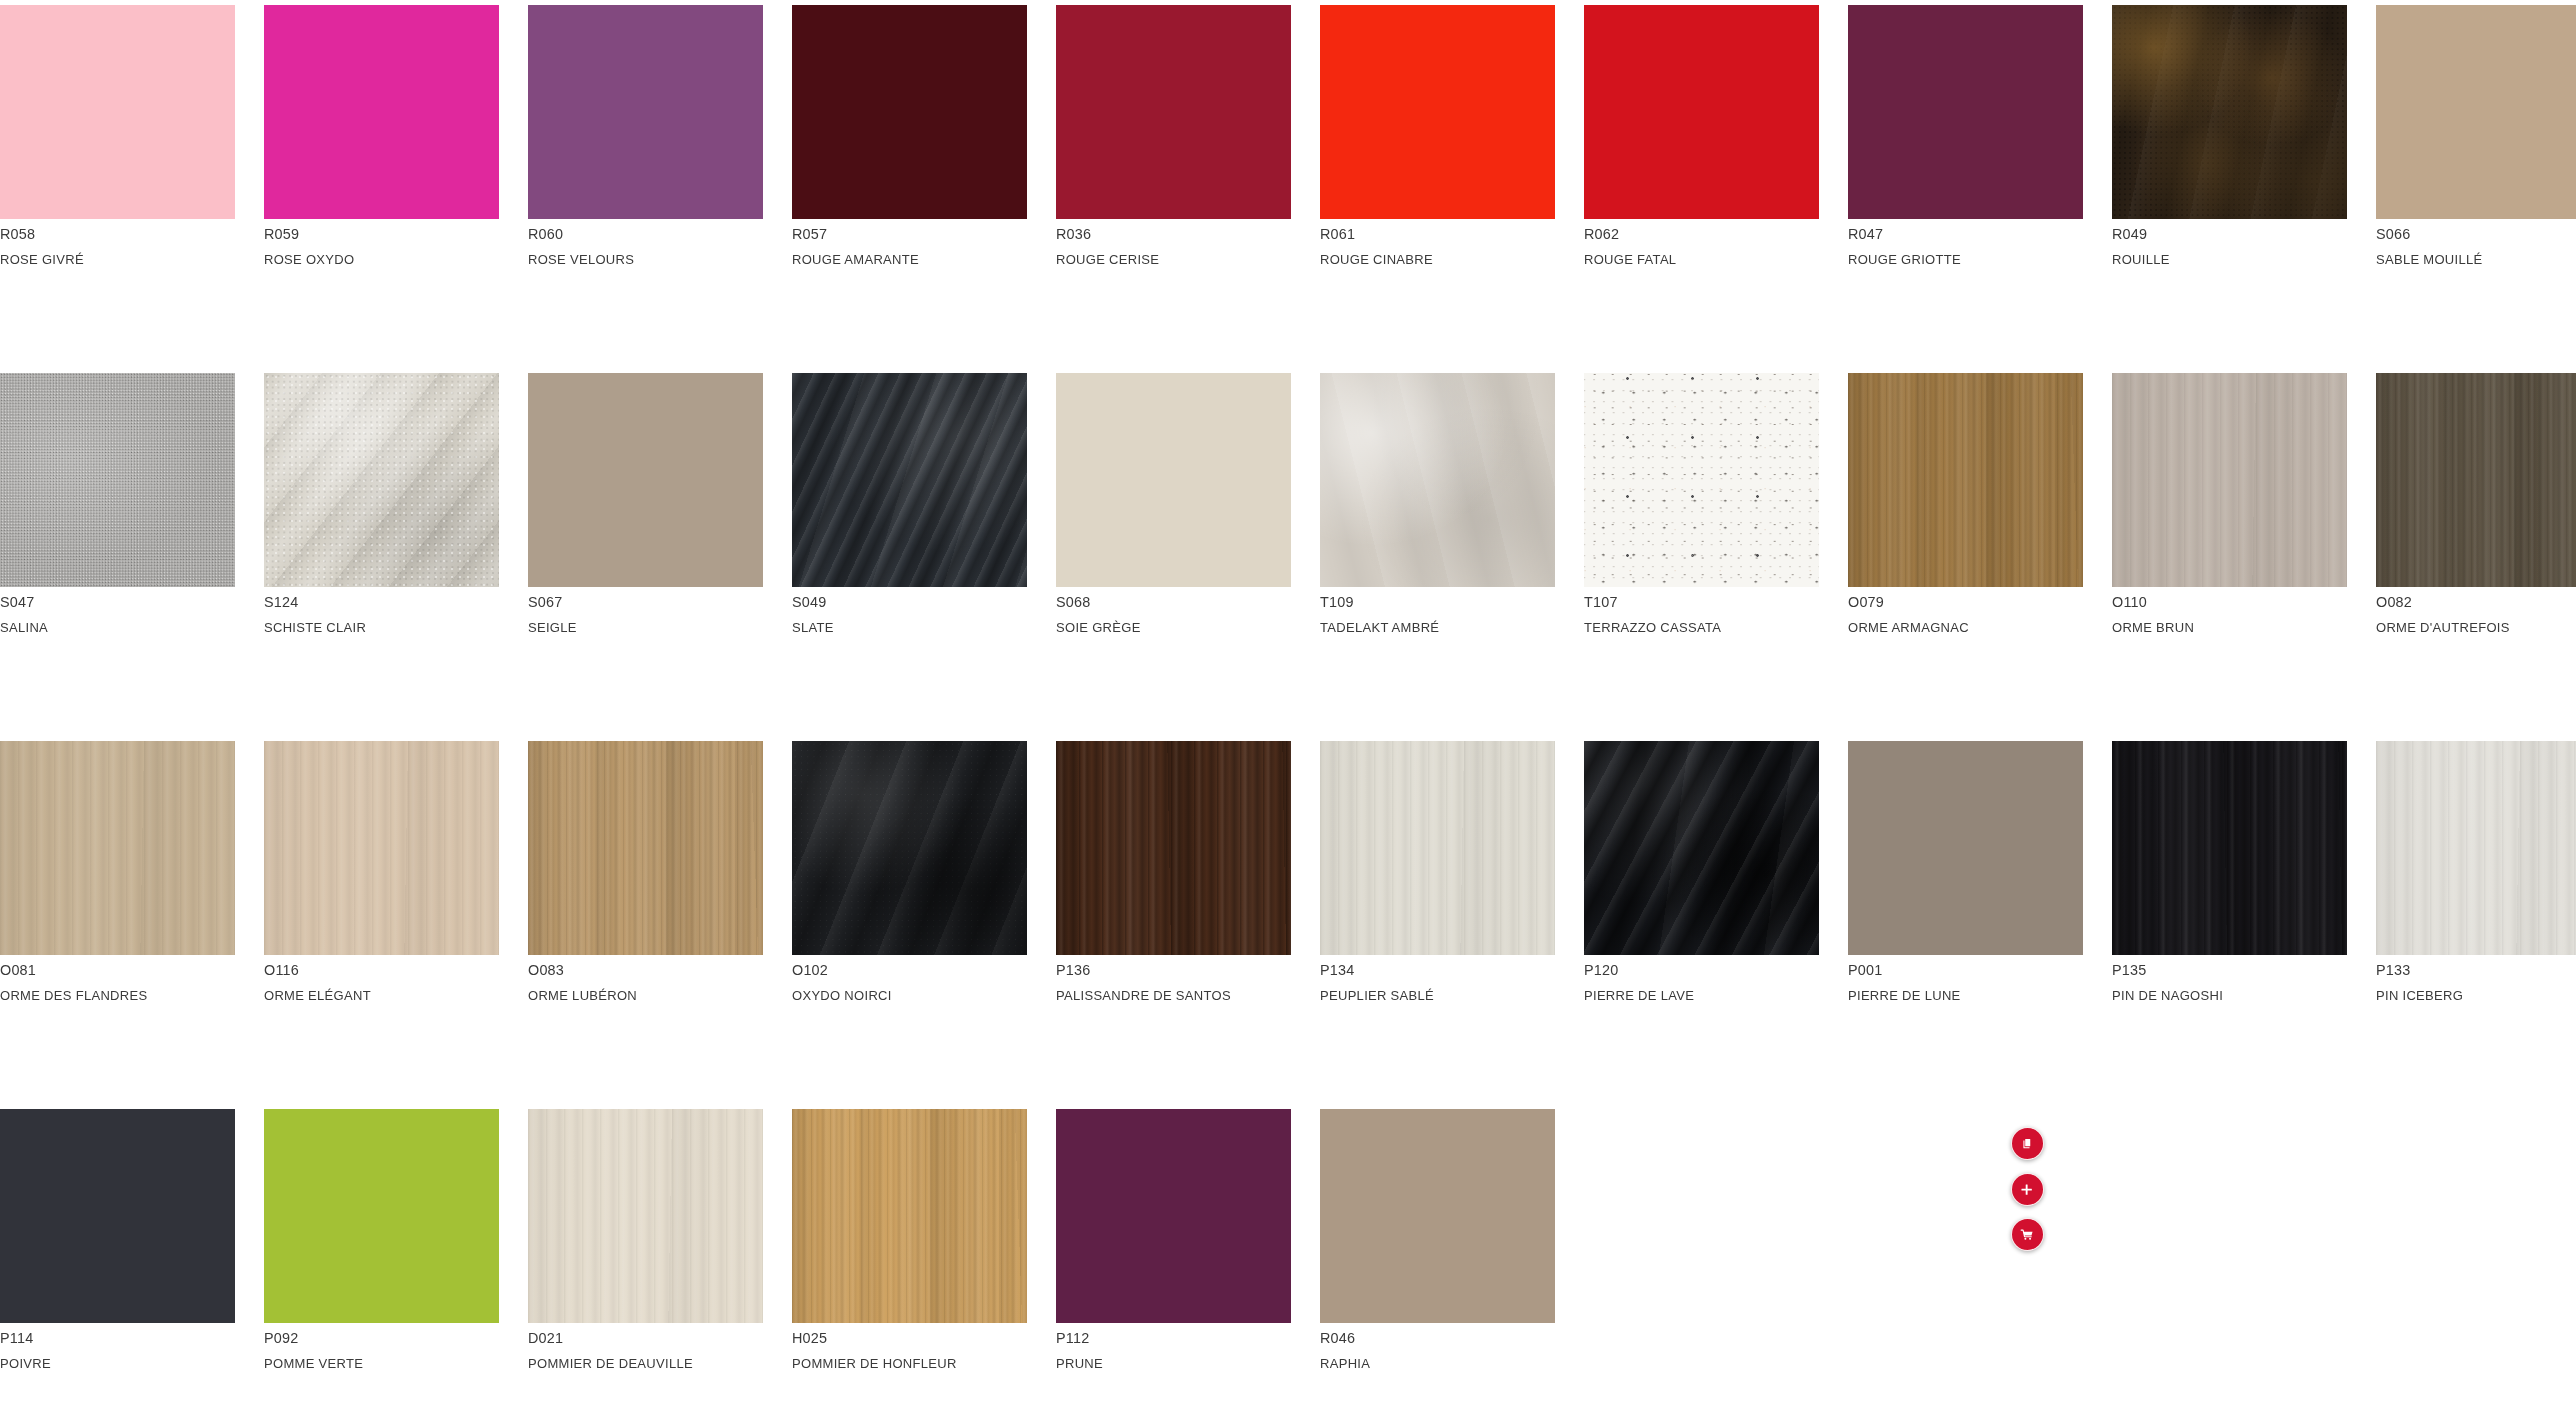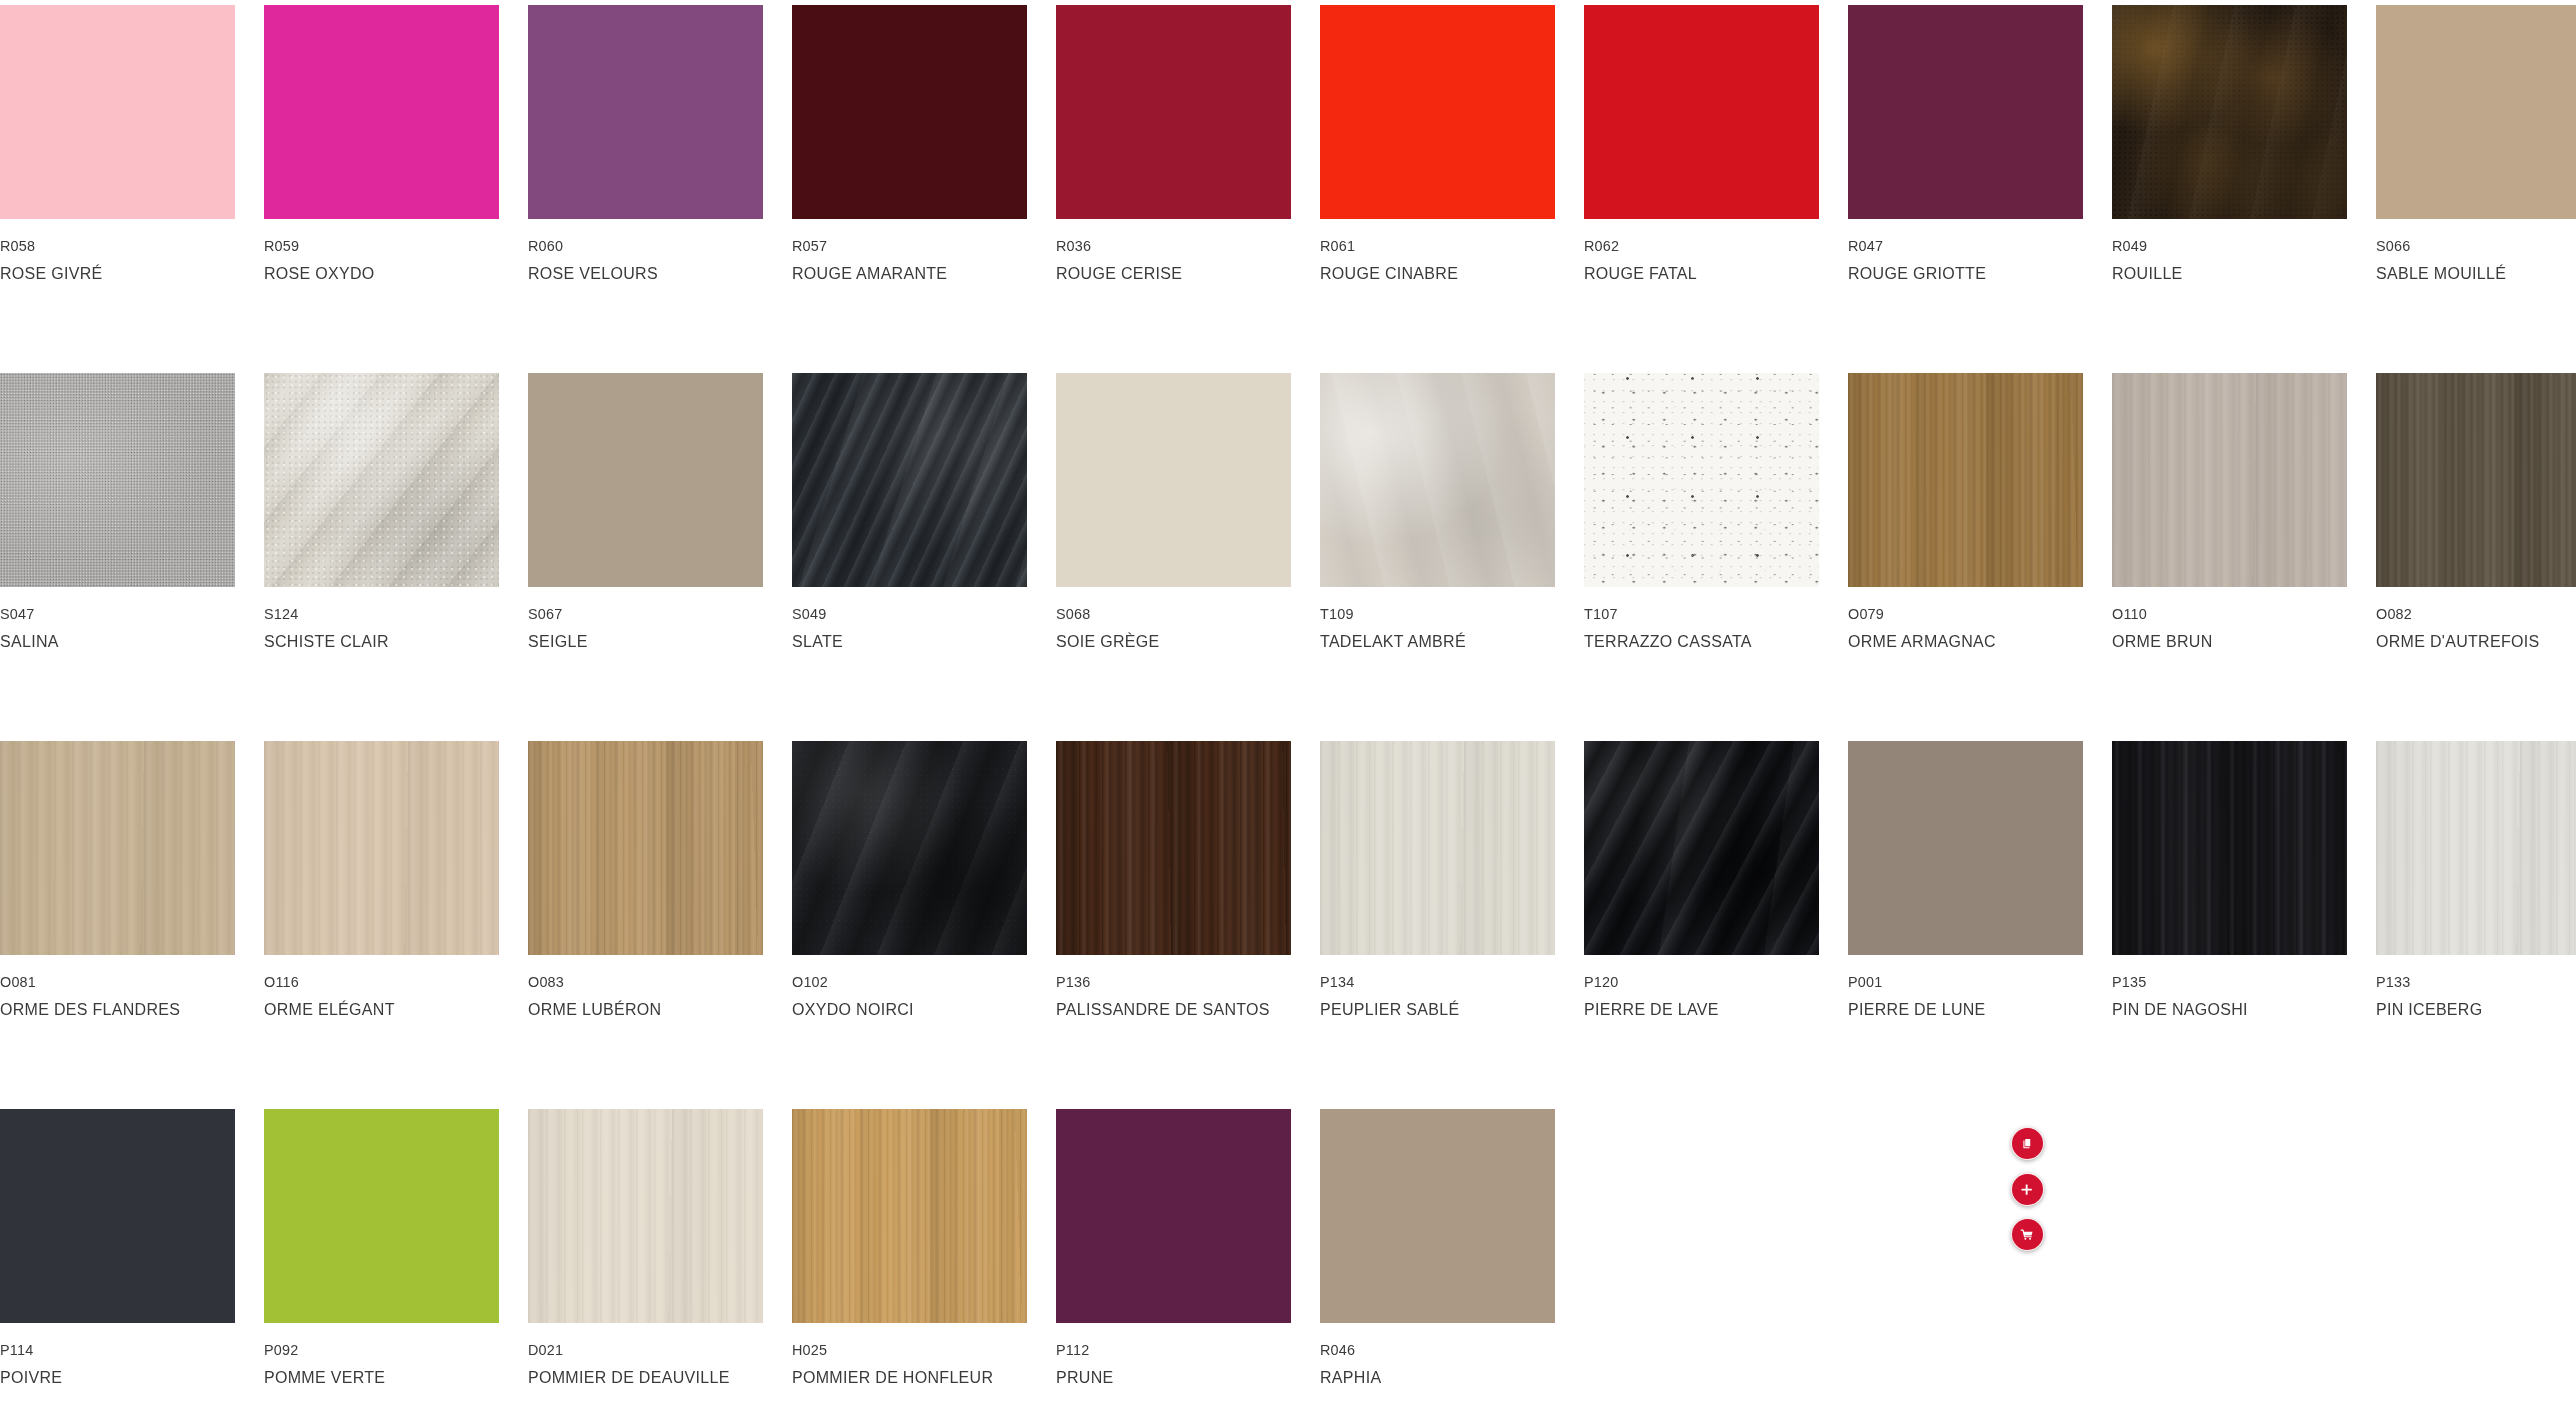--- a/index.html
+++ b/index.html
@@ -36,30 +36,30 @@
     height: 214px;
     position: relative;
     overflow: hidden;
     background-color: #cccccc;
     display: block;
   }
   .swatch .tex {
     position: absolute;
     inset: 0;
   }
-  .meta { padding-top: 20px; }
+  .meta { padding-top: 8px; }
   .code {
     font-size: 14.4px;
     color: #3a3a3a;
     letter-spacing: 0.2px;
     line-height: 1.1;
     white-space: nowrap;
   }
   .name {
-    font-size: 16px;
+    font-size: 13px;
     color: #3a3a3a;
     letter-spacing: 0.3px;
     margin-top: 10.4px;
     line-height: 1.1;
     white-space: nowrap;
   }
 
   
   .fab-stack {
     position: absolute;

